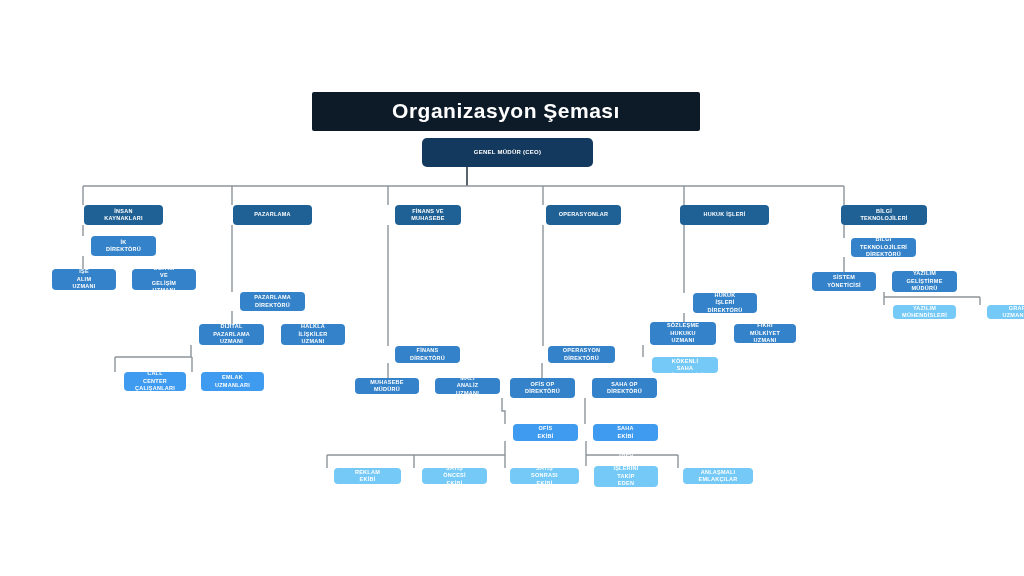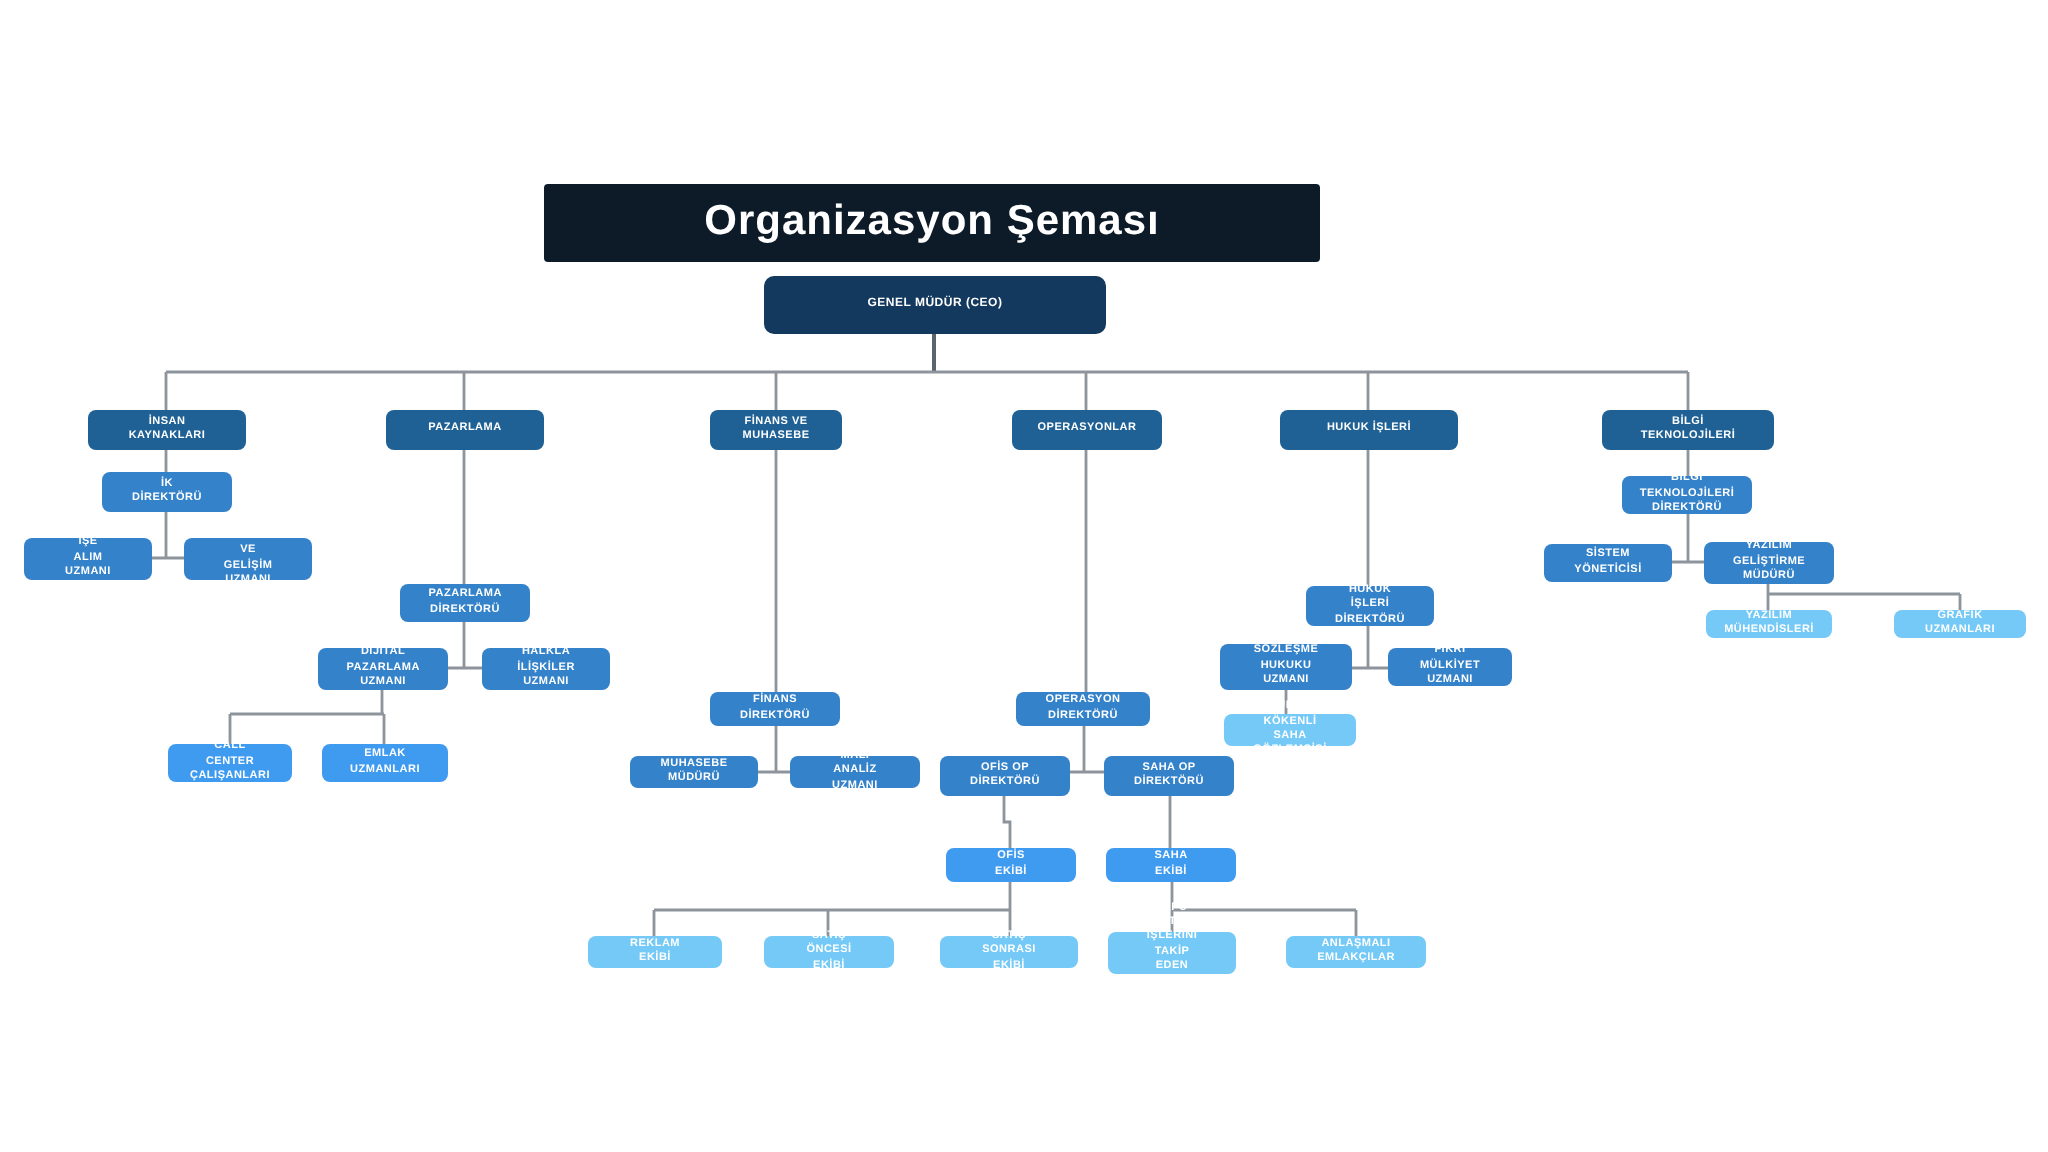--- a/index.html
+++ b/index.html
@@ -17,20 +17,21 @@
     text-align:center;
     color:#ffffff;
     font-weight:bold;
     font-size:5.5px;
     line-height:1.35;
     letter-spacing:.25px;
     border-radius:4px;
     padding:1px 20px;
     box-sizing:border-box;
     text-transform:uppercase;
+    margin-left:40px;
   }
   .title{
     background:var(--title-bg,#0d1b28);
     font-size:21px;
     letter-spacing:.5px;
     border-radius:2px;
     text-transform:none;
   }
   .ceo{background:var(--ceo-bg,#14395e);font-size:6px;border-radius:5px;}
   .dept{background:var(--dept-bg,#1f6195);font-size:5.5px;border-radius:4px;}

